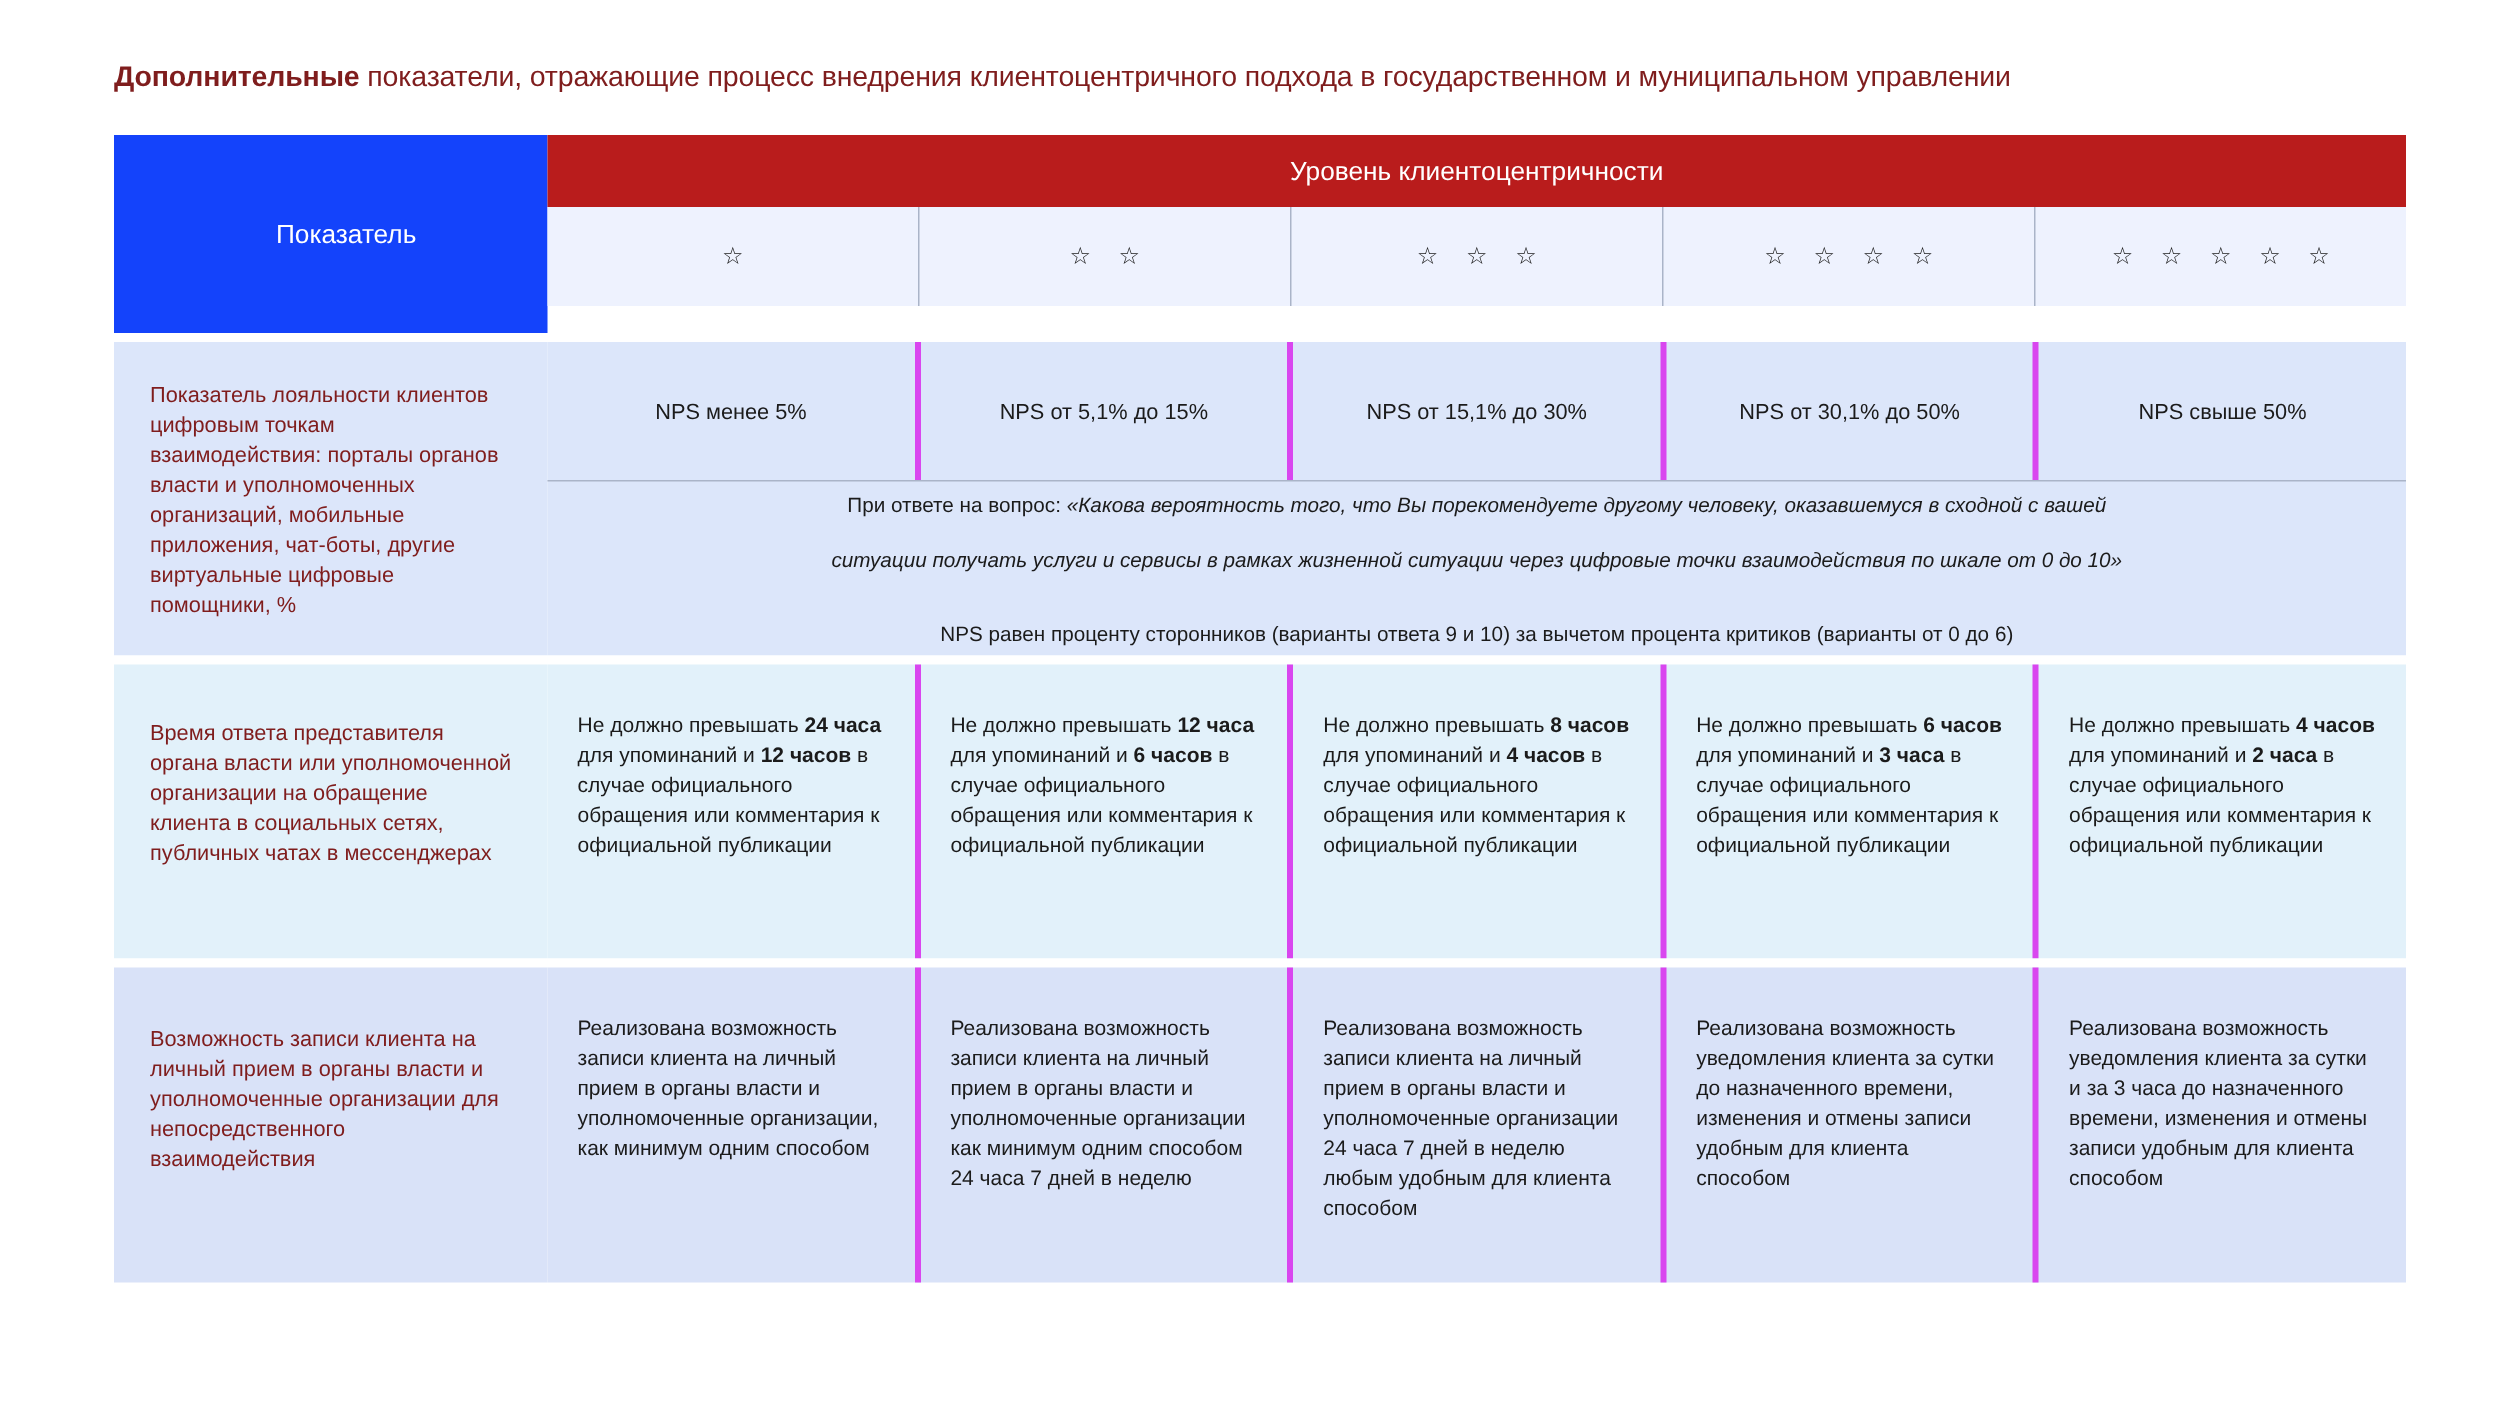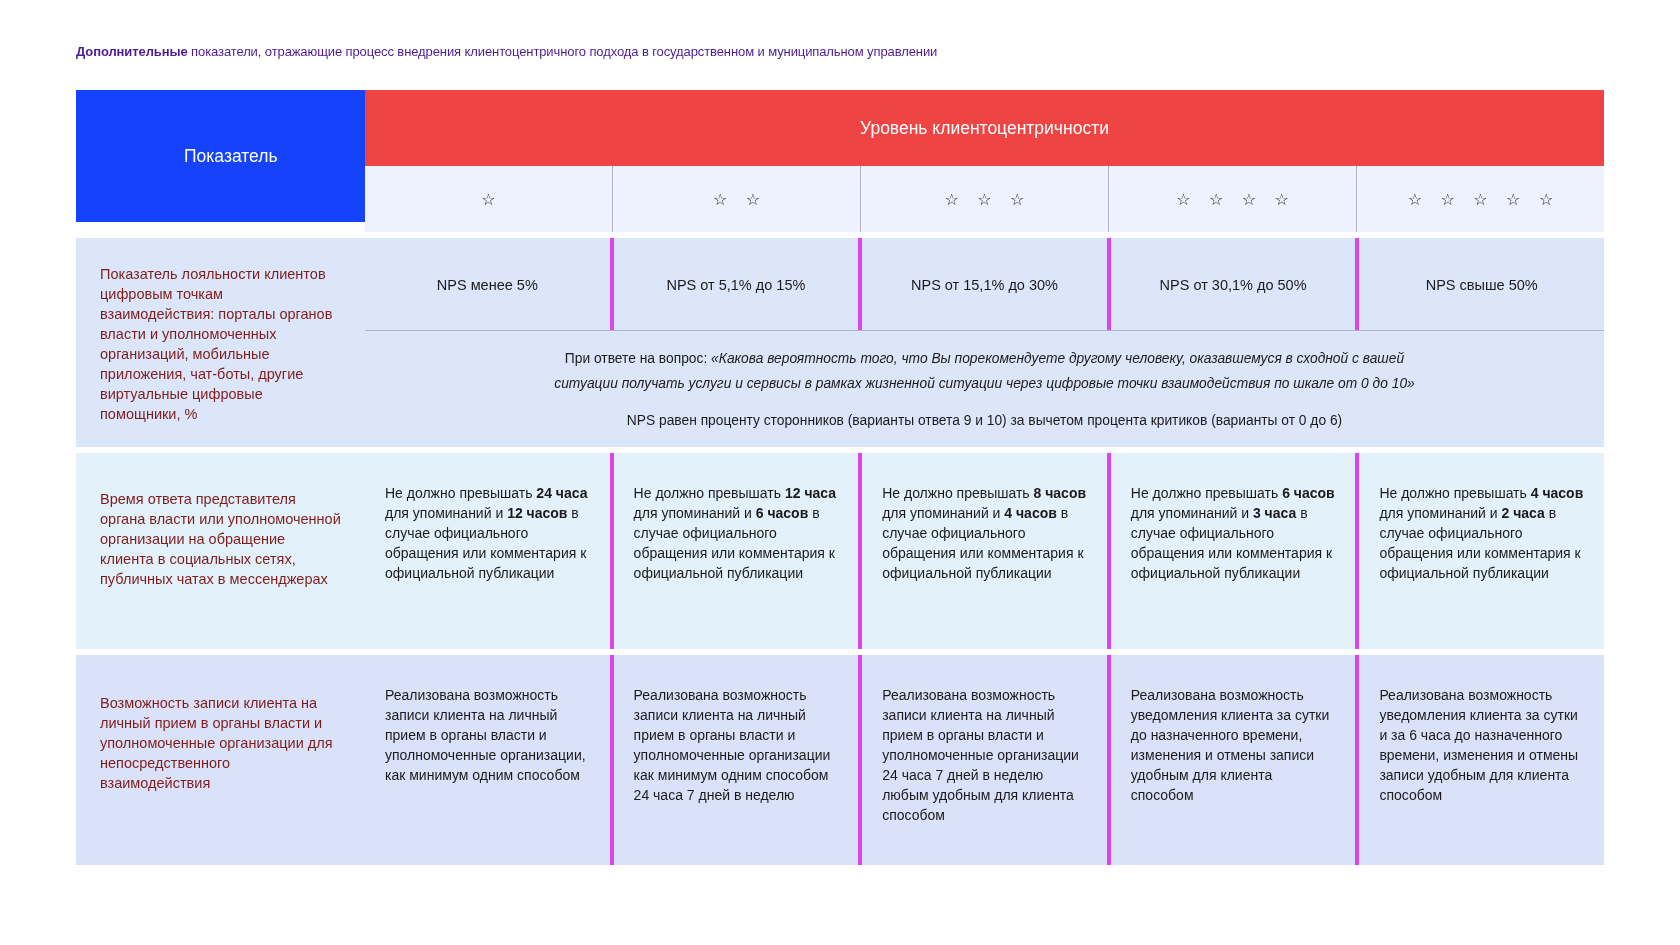--- a/index.html
+++ b/index.html
@@ -15,23 +15,23 @@
     position: relative;
     width: 1680px; height: 945px;
     background: #ffffff;
   }
 
   
   .title {
     position: absolute;
     left: 76px; top: 42px;
     width: 1400px;
-    font-size: 13px;
+    font-size: 19px;
     line-height: 20px;
-    color: #4c1d95;
+    color: #7f1d1d;
     letter-spacing: -0.1px;
   }
   .title b { font-weight: 700; }
   .title span.rest { font-weight: 400; }
 
   
   .table {
     position: absolute;
     left: 76px; top: 90px;
     width: 1528px;
@@ -52,23 +52,23 @@
     font-size: 17.5px;
     height: 132px;
   }
 
   .levels-col {
     flex: 1;
     display: flex;
     flex-direction: column;
   }
   .levels-title {
-    background: #ef4444;
+    background: #b91c1c;
     color: #ffffff;
-    height: 76px;
+    height: 48px;
     display: flex;
     align-items: center;
     justify-content: center;
     font-size: 17.5px;
   }
   .stars-row {
     height: 66px;
     display: flex;
     background: #eef2fe;
   }
@@ -119,21 +119,21 @@
     display: flex; align-items: center; justify-content: center;
     text-align: center; font-size: 14.5px;
   }
   .row1 .note {
     height: 117px;
     border-top: 1px solid #aab4c8;
     display: flex;
     flex-direction: column;
     align-items: center;
     justify-content: center;
-    gap: 4px;
+    gap: 16px;
     padding: 0 56px;
     text-align: center;
     font-size: 13.8px;
     line-height: 21px;
   }
   .note .quote { font-style: italic; }
   .note .line3 { margin-top: 12px; }
 
   
   .row2 .lcell { background: #e2f1fa; }
@@ -228,19 +228,19 @@
     <div class="row-sep"></div>
 
     <div class="brow row3">
       <div class="lcell">Возможность записи клиента на личный прием в органы власти и уполномоченные организации для непосредственного взаимодействия</div>
       <div class="rcells">
         <div class="cellrow">
           <div class="dcell">Реализована возможность записи клиента на личный прием в органы власти и уполномоченные организации, как минимум одним способом</div>
           <div class="dcell">Реализована возможность записи клиента на личный прием в органы власти и уполномоченные организации как минимум одним способом 24 часа 7 дней в неделю</div>
           <div class="dcell">Реализована возможность записи клиента на личный прием в органы власти и уполномоченные организации 24 часа 7 дней в неделю любым удобным для клиента способом</div>
           <div class="dcell">Реализована возможность уведомления клиента за сутки до назначенного времени, изменения и отмены записи удобным для клиента способом</div>
-          <div class="dcell">Реализована возможность уведомления клиента за сутки и за 6 часа до назначенного времени, изменения и отмены записи удобным для клиента способом</div>
+          <div class="dcell">Реализована возможность уведомления клиента за сутки и за 3 часа до назначенного времени, изменения и отмены записи удобным для клиента способом</div>
         </div>
       </div>
     </div>
 
   </div>
 </div>
 
 </body></html>

